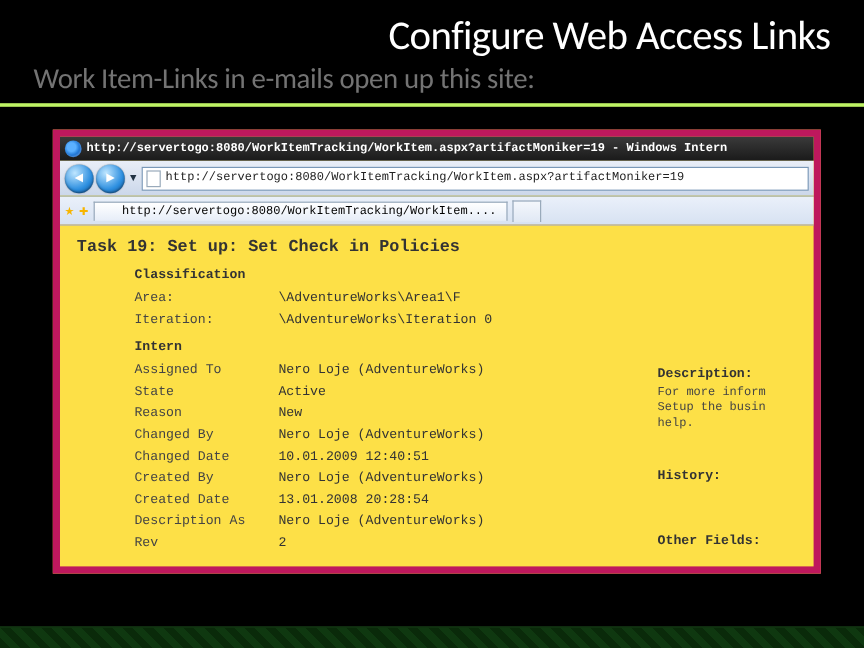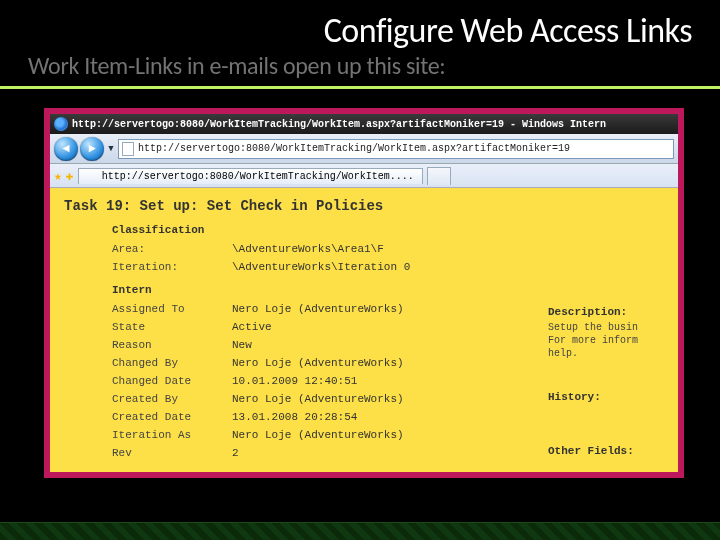--- a/index.html
+++ b/index.html
@@ -208,33 +208,33 @@
         </div>
       <div class="row">
           <div class="lab">Created By</div>
           <div class="val">Nero Loje (AdventureWorks)</div>
         </div>
       <div class="row">
           <div class="lab">Created Date</div>
           <div class="val">13.01.2008 20:28:54</div>
         </div>
       <div class="row">
-          <div class="lab">Iteration As</div>
+          <div class="lab">Description As</div>
           <div class="val">Nero Loje (AdventureWorks)</div>
         </div>
       <div class="row">
           <div class="lab">Rev</div>
           <div class="val">2</div>
         </div>
     </div>
 
     <div class="rightcol">
       <div class="section-h">Description:</div>
+      <p>For more inform</p>
       <p>Setup the busin</p>
-      <p>For more inform</p>
       <p>help.</p>
       <div class="section-h" style="margin-top:32px">History:</div>
       <div class="section-h" style="margin-top:42px">Other Fields:</div>
     </div>
 
   </div>
 </div>
 
 <div class="bottom-bar"></div>
 

